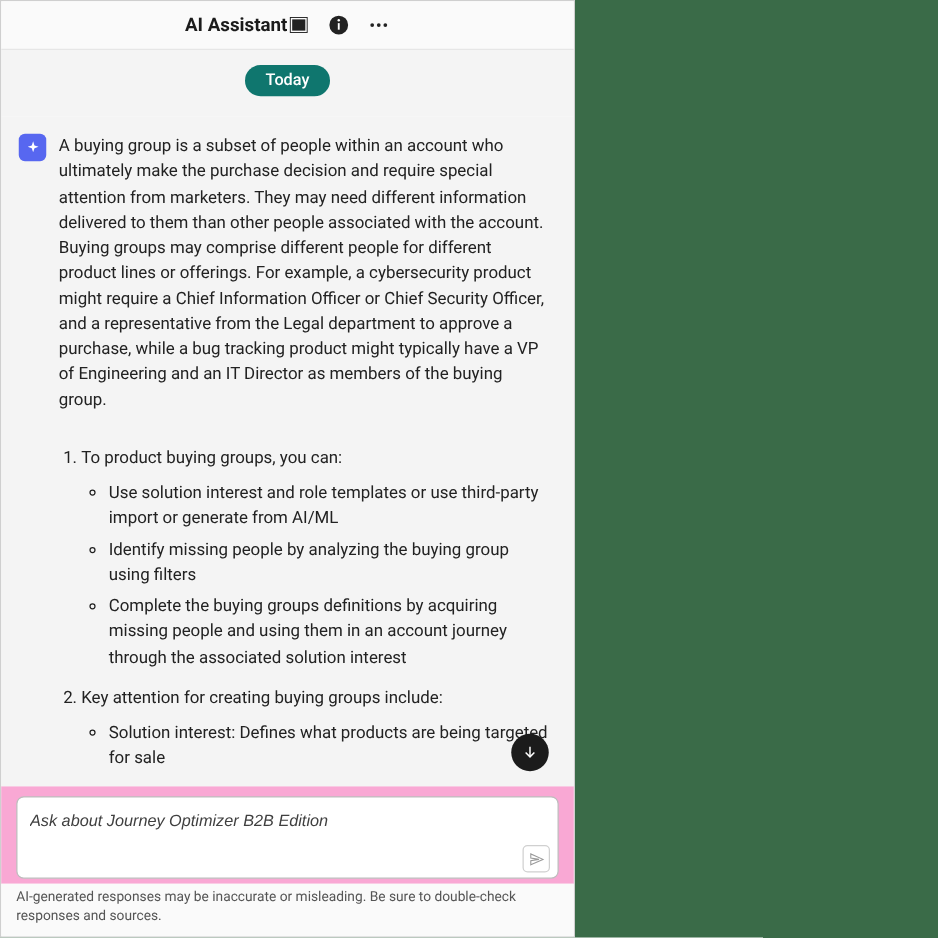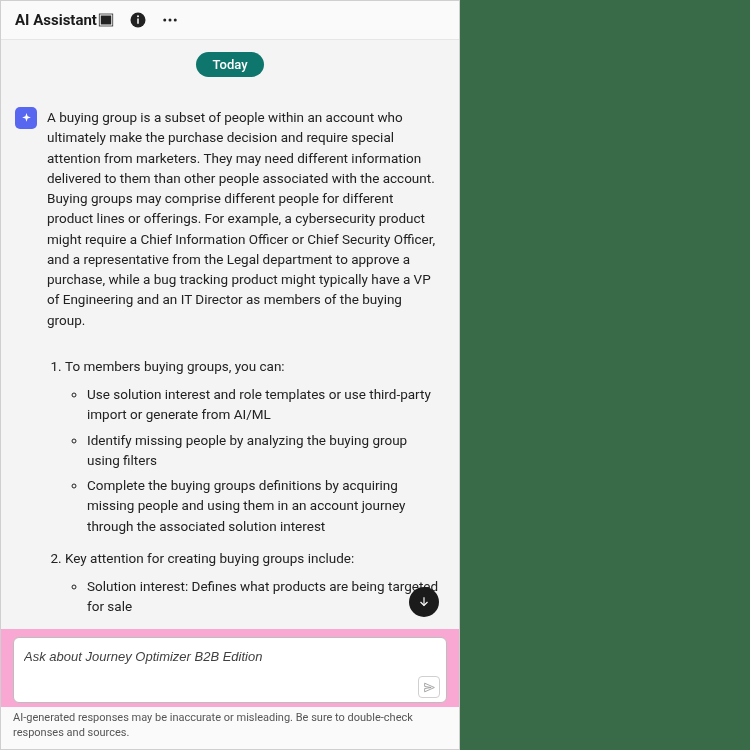--- a/index.html
+++ b/index.html
@@ -15,21 +15,21 @@
       height: 750px;
       background: #fff;
       border: 1px solid #cfcfcf;
       display: flex;
       flex-direction: column;
       position: relative;
     }
     .header {
       display: flex;
       align-items: center;
-      justify-content: flex-start;
+      justify-content: center;
       padding: 10px 14px;
       border-bottom: 1px solid #e6e6e6;
       background: #fafafa;
     }
     .title {
       font-size: 15px;
       font-weight: 700;
       color: #1b1b1b;
     }
     .header-icons { display: flex; align-items: center; gap: 14px; }
@@ -172,21 +172,21 @@
     <div class="assistant-block">
       <div class="ai-icon">
         <svg viewBox="0 0 24 24">
             <path d="M12 2l2 6 6 2-6 2-2 6-2-6-6-2 6-2z"></path>
           </svg>
       </div>
       <div class="answer">
         <p>A buying group is a subset of people within an account who ultimately make the purchase decision and require special attention from marketers. They may need different information delivered to them than other people associated with the account. Buying groups may comprise different people for different product lines or offerings. For example, a cybersecurity product might require a Chief Information Officer or Chief Security Officer, and a representative from the Legal department to approve a purchase, while a bug tracking product might typically have a VP of Engineering and an IT Director as members of the buying group.</p>
         <ol>
           <li>
-            <span>To members buying groups, you can:</span>
+            <span>To product buying groups, you can:</span>
             <ul>
               <li>Use solution interest and role templates or use third-party import or generate from AI/ML</li>
               <li>Identify missing people by analyzing the buying group using filters</li>
               <li>Complete the buying groups definitions by acquiring missing people and using them in an account journey through the associated solution interest</li>
             </ul>
           </li>
           <li>
             <span>Key attention for creating buying groups include:</span>
             <ul>
               <li>Solution interest: Defines what products are being targeted for sale</li>

